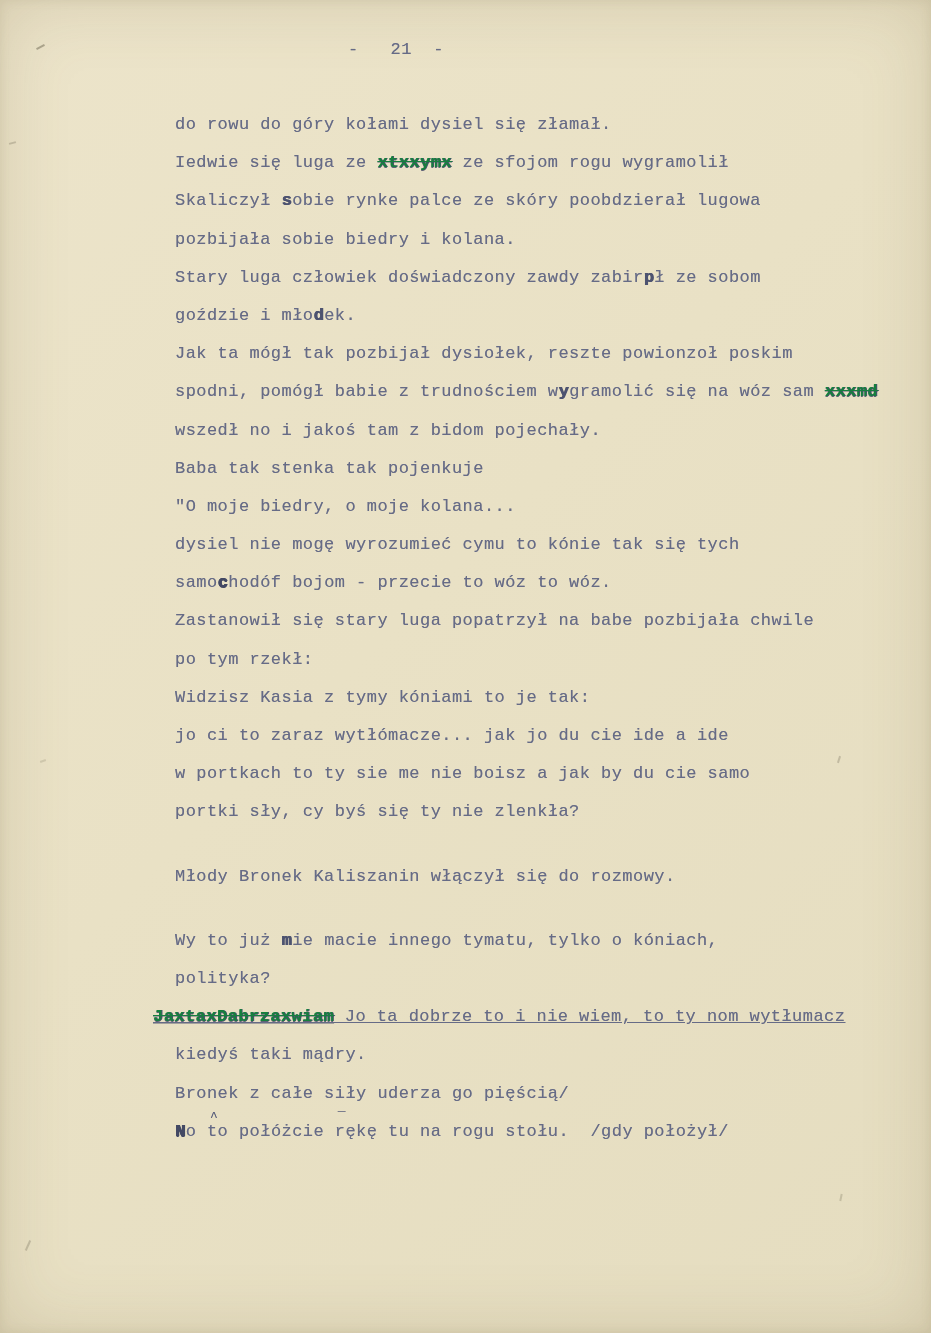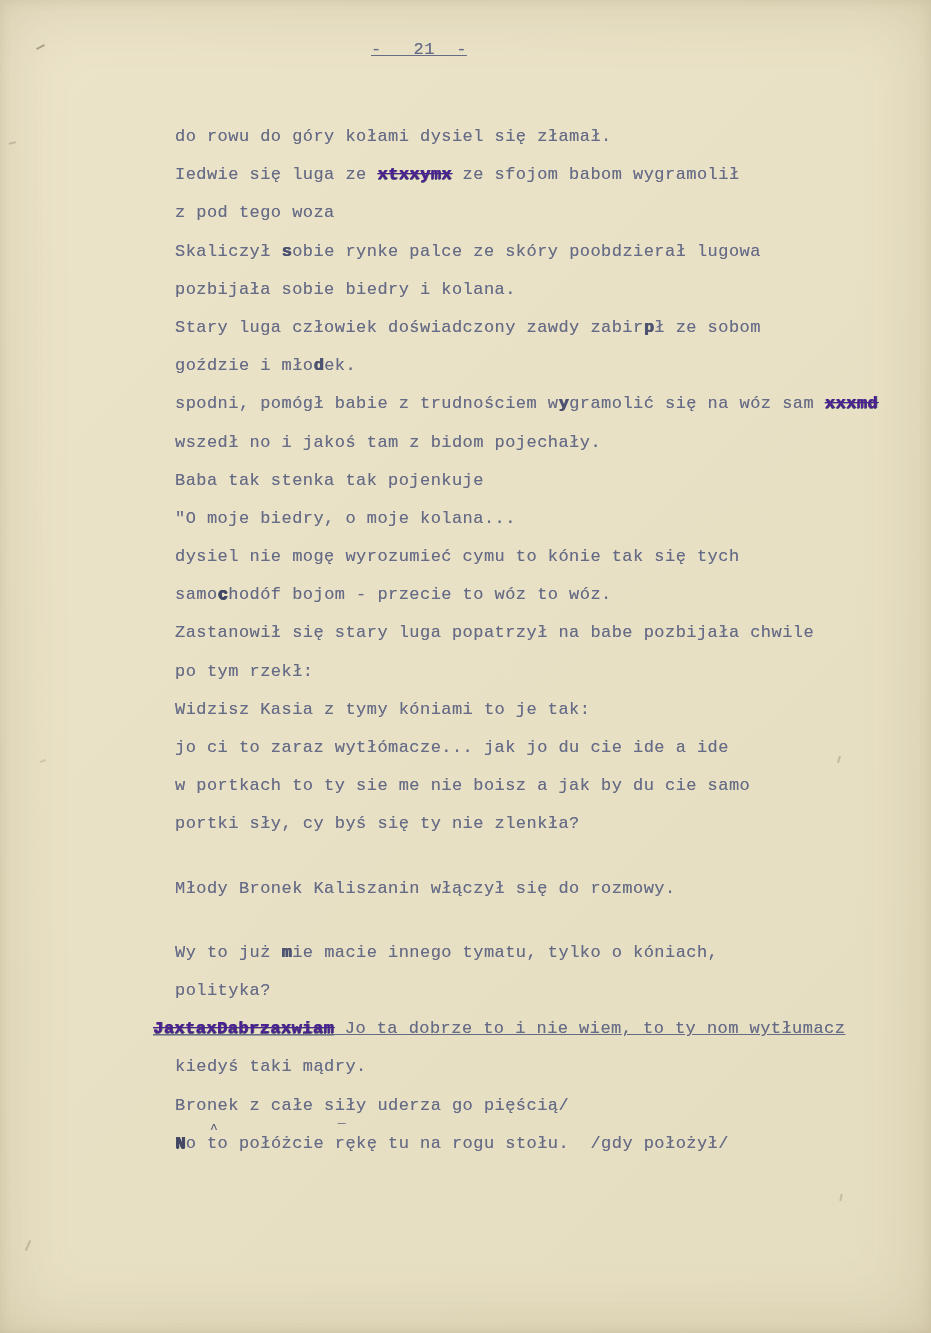--- a/index.html
+++ b/index.html
@@ -7,47 +7,46 @@
     width:931px;height:1333px;position:relative;overflow:hidden;
     background:linear-gradient(135deg,#ece4ca 0%,#e9e1c5 45%,#e5ddc0 100%);
     font-family:"Liberation Mono","DejaVu Sans Mono",monospace;
     color:#666b86;
   }
   .page-shade{
     position:absolute;inset:0;pointer-events:none;
     box-shadow:inset 0 0 70px rgba(120,100,60,.20), inset 0 0 12px rgba(110,95,60,.12);
   }
   .page-number{
-    position:absolute;left:371px;top:40px;
+    position:absolute;left:348px;top:40px;
     font-size:17px;letter-spacing:.45px;white-space:pre;
     text-shadow:0 0 .6px rgba(95,100,135,.55);
-    text-decoration:underline;
   }
   .typescript{
-    position:absolute;left:175px;top:118px;width:756px;
+    position:absolute;left:175px;top:106px;width:756px;
     font-size:17px;letter-spacing:.45px;
   }
   .tline{
     height:38.2px;line-height:38.2px;white-space:pre;
     text-shadow:0 0 .6px rgba(95,100,135,.55);
   }
   .tblank{height:26px;}
   .indent-neg{margin-left:-22px;text-decoration:underline;}
   
   .ot{
     font-weight:bold;color:#4d5370;
     text-shadow:.8px 0 0 #4d5370,0 0 .5px rgba(70,75,105,.8);
   }
   .ot2{
     font-weight:bold;color:#434964;
     text-shadow:1px 0 0 #434964,.5px .5px 0 #434964,0 0 .6px rgba(60,65,95,.9);
   }
   
   .xx{
-    font-weight:bold;color:#4c1d95;text-decoration:line-through;
+    font-weight:bold;color:#15803d;text-decoration:line-through;
     text-shadow:.9px 0 0 #4b5170,0 .5px 0 rgba(70,75,105,.85);
   }
   
   .mark-above{
     display:inline-block;width:0;overflow:visible;
     transform:translate(3px,-15px);font-size:13px;color:#585d7a;
   }
   .speck{position:absolute;background:rgba(110,104,82,.5);pointer-events:none;}
   .speck.s1{left:36px;top:46px;width:9px;height:2px;transform:rotate(-28deg);}
   .speck.s2{left:9px;top:142px;width:7px;height:2px;transform:rotate(-15deg);opacity:.6;}
@@ -65,26 +64,26 @@
 <div class="speck s2"></div>
 <div class="speck s3"></div>
 <div class="speck s4"></div>
 <div class="speck s5"></div>
 <div class="speck s6"></div>
 
 <div class="page-number">-   21  -</div>
 
 <div class="typescript">
     <div class="tline"><span>do rowu do góry kołami dysiel się złamał.</span></div>
-    <div class="tline"><span>Iedwie się luga ze </span><span class="xx">xtxxymx</span><span> ze sfojom babom wygramolił</span></div>
-    <div class="tline"><span>z pod tego woza</span></div>
+    <div class="tline"><span>Iedwie się luga ze </span><span class="xx">xtxxymx</span><span> ze sfojom rogu wygramolił</span></div>
     <div class="tline"><span>Skaliczył </span><span class="ot">s</span><span>obie rynke palce ze skóry poobdzierał lugowa</span></div>
     <div class="tline"><span>pozbijała sobie biedry i kolana.</span></div>
     <div class="tline"><span>Stary luga człowiek doświadczony zawdy zabir</span><span class="ot">p</span><span>ł ze sobom</span></div>
     <div class="tline"><span>goździe i mło</span><span class="ot">d</span><span>ek.</span></div>
+    <div class="tline"><span>Jak ta mógł tak pozbijał dysiołek, reszte powionzoł poskim</span></div>
     <div class="tline"><span>spodni, pomógł babie z trudnościem w</span><span class="ot">y</span><span>gramolić się na wóz sam </span><span class="xx">xxxmd</span></div>
     <div class="tline"><span>wszedł no i jakoś tam z bidom pojechały.</span></div>
     <div class="tline"><span>Baba tak stenka tak pojenkuje</span></div>
     <div class="tline"><span>"O moje biedry, o moje kolana...</span></div>
     <div class="tline"><span>dysiel nie mogę wyrozumieć cymu to kónie tak się tych</span></div>
     <div class="tline"><span>samo</span><span class="ot2">c</span><span>hodóf bojom - przecie to wóz to wóz.</span></div>
     <div class="tline"><span>Zastanowił się stary luga popatrzył na babe pozbijała chwile</span></div>
     <div class="tline"><span>po tym rzekł:</span></div>
     <div class="tline"><span>Widzisz Kasia z tymy kóniami to je tak:</span></div>
     <div class="tline"><span>jo ci to zaraz wytłómacze... jak jo du cie ide a ide</span></div>

